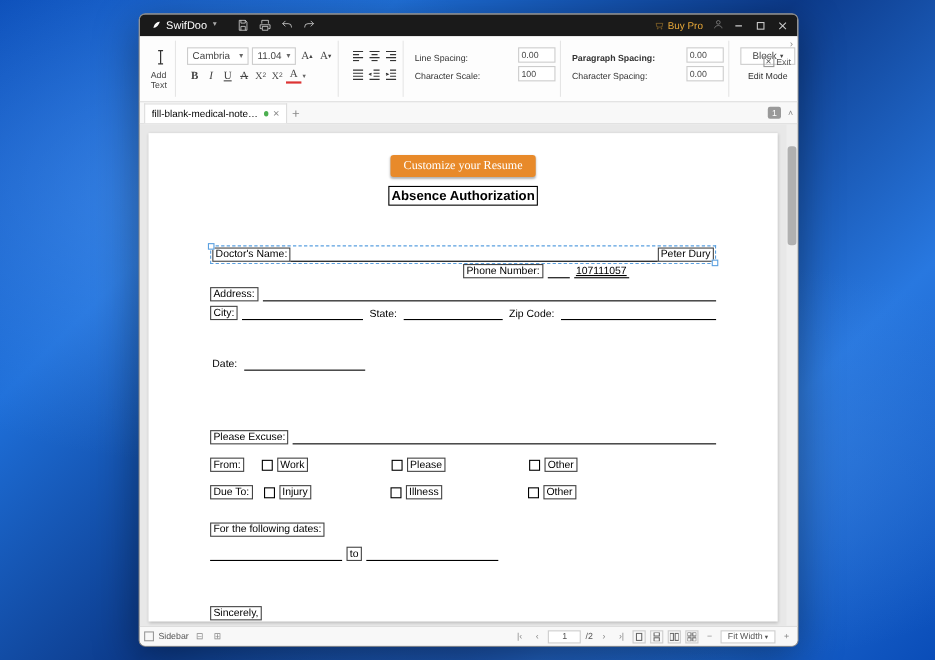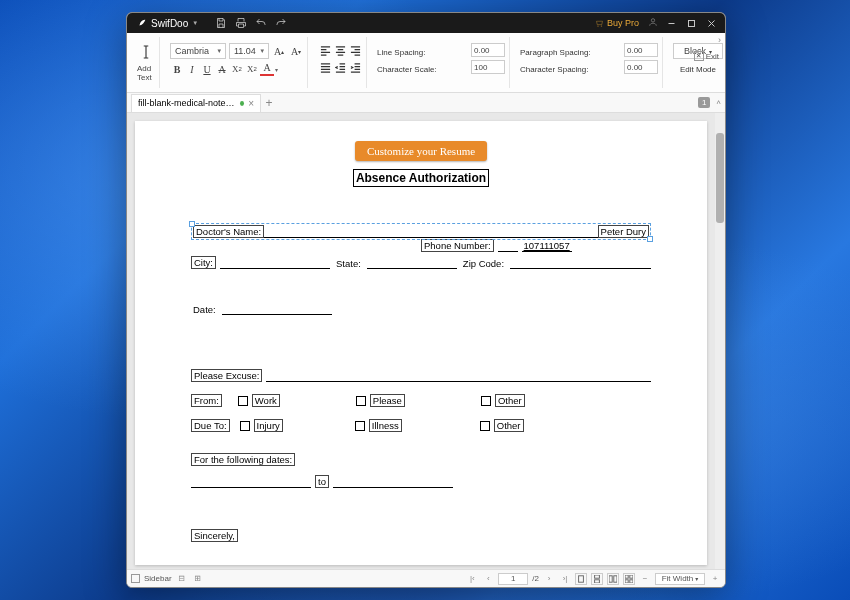--- a/index.html
+++ b/index.html
@@ -222,21 +222,21 @@
           <span class="lbl">Line Spacing:</span>
           <div class="spbox">0.00</div>
         </div>
       <div class="sprow">
           <span class="lbl">Character Scale:</span>
           <div class="spbox">100</div>
         </div>
     </div>
     <div class="group spacing">
       <div class="sprow">
-          <span class="lbl" style="width:88px;">Paragraph Spacing:</span>
+          <span class="lbl" style="width:88px;font-weight:bold;">Paragraph Spacing:</span>
           <div class="spbox">0.00</div>
         </div>
       <div class="sprow">
           <span class="lbl" style="width:88px;">Character Spacing:</span>
           <div class="spbox">0.00</div>
         </div>
     </div>
     <div class="group" style="border-right:none;align-items:center;">
       <div class="blockbtn">
           <span>Block</span>
@@ -276,20 +276,24 @@
         <span class="flabel">Doctor's Name:</span>
         <span class="uline"></span>
         <span class="editfield">Peter Dury</span>
       </div>
       <div class="formrow" style="margin-top:-1px;display:inline-flex;margin-left:230px;">
         <span class="flabel">Phone Number:</span>
         <span class="uline" style="flex:0 0 14px;"></span>
         <span class="editfield" style="border:none;border-bottom:1px solid #000;text-decoration:underline;">107111057</span>
       </div>
 
+      <div class="formrow" style="margin-top:8px;">
+        <span class="flabel">Address:</span>
+        <span class="uline"></span>
+      </div>
       <div class="formrow">
         <span class="flabel">City:</span>
         <span class="uline" style="flex:0 0 110px;"></span>
         <span class="flabel" style="border:none;">State:</span>
         <span class="uline" style="flex:0 0 90px;"></span>
         <span class="flabel" style="border:none;">Zip Code:</span>
         <span class="uline"></span>
       </div>
 
       <div class="formrow" style="margin-top:34px;">

